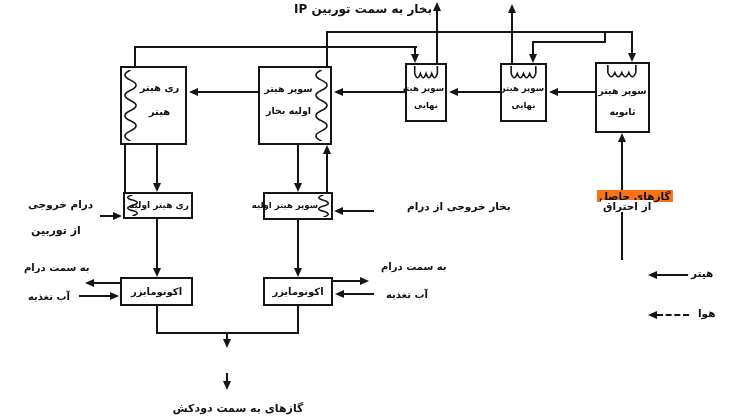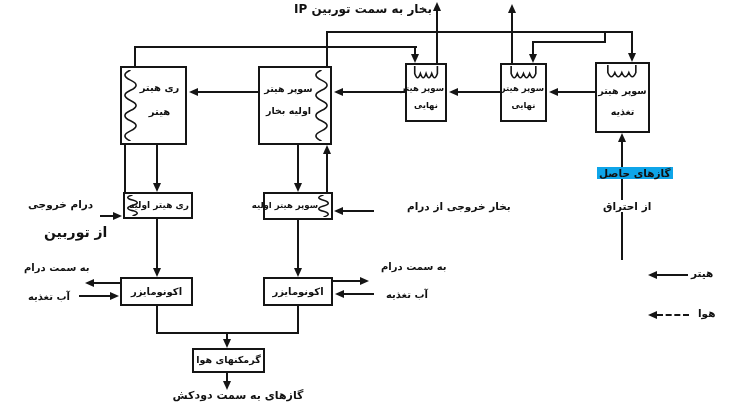--- a/index.html
+++ b/index.html
@@ -139,21 +139,21 @@
       <span style="margin-top:7px;">نهایی</span>
     </div>
   </div>
 
   <div class="box" style="left:595px;top:62px;width:55px;height:71px;">
     <svg class="coil" style="left:5px;top:1px;width:42px;height:15px;" viewBox="0 0 36 16" preserveAspectRatio="none">
         <path d="M5 0 V8 Q8 17 11 8 Q14 17 17 8 Q20 17 23 8 Q26 17 29 8 V0"></path>
       </svg>
     <div class="blabel" style="left:1px;right:1px;top:22px;font-size:9.5px;">
       <span>سوپر هیتر</span>
-      <span style="margin-top:10px;">تغذیه</span>
+      <span style="margin-top:10px;">ثانویه</span>
     </div>
   </div>
 
   <div class="box" style="left:263px;top:192px;width:70px;height:28px;">
     <svg class="coil" style="right:2px;top:1px;width:11px;height:22px;" viewBox="0 0 14 70" preserveAspectRatio="none">
         <path d="M7 0 Q-5 8 7 17 Q19 26 7 35 Q-5 44 7 52 Q19 61 7 70"></path>
       </svg>
     <div class="blabel" style="left:2px;right:13px;top:7px;font-size:8.5px;">
       <span>سوپر هیتر اولیه</span>
     </div>
@@ -173,41 +173,36 @@
       <span>اکونومایزر</span>
     </div>
   </div>
 
   <div class="box" style="left:263px;top:277px;width:70px;height:29px;">
     <div class="blabel" style="left:2px;right:2px;top:7px;font-size:10px;">
       <span>اکونومایزر</span>
     </div>
   </div>
 
-  <div class="box" style="left:192px;top:348px;width:73px;height:25px;">
-    <div class="blabel" style="left:2px;right:2px;top:5px;font-size:9.5px;">
-      <span>گرمکنهای هوا</span>
-    </div>
-  </div>
 
 
   <div class="txt" style="left:294px;top:2px;font-size:12px;">بخار به سمت توربین IP</div>
 
   <div class="txt" style="left:28px;top:198px;font-size:10.5px;">درام خروجی</div>
-  <div class="txt" style="left:44px;top:224px;font-size:14px;">از توربین</div>
+  <div class="txt" style="left:31px;top:224px;font-size:11px;">از توربین</div>
 
   <div class="txt" style="left:375px;top:200px;font-size:10.5px;margin-left:32px;">بخار خروجی از درام</div>
 
   <div class="txt" style="left:24px;top:262px;font-size:10px;">به سمت درام</div>
   <div class="txt" style="left:28px;top:291px;font-size:10px;">آب تغذیه</div>
 
   <div class="txt" style="left:381px;top:261px;font-size:10px;">به سمت درام</div>
   <div class="txt" style="left:386px;top:289px;font-size:10px;">آب تغذیه</div>
 
-  <div class="txt" style="left:597px;top:167px;font-size:10.5px;background:#0ea5e9;padding:0 2px;">گازهای حاصل</div>
+  <div class="txt" style="left:597px;top:190px;font-size:10.5px;background:#f97316;padding:0 2px;">گازهای حاصل</div>
   <div class="txt" style="left:601px;top:200px;font-size:10.5px;background:#fff;padding:0 2px;">از احتراق</div>
 
   <div class="txt" style="left:691px;top:267px;font-size:10.5px;">هیتر</div>
   <div class="txt" style="left:698px;top:307px;font-size:10.5px;">هوا</div>
 
-  <div class="txt" style="left:150px;top:389px;width:176px;text-align:center;font-size:11px;">گازهای به سمت دودکش</div>
+  <div class="txt" style="left:150px;top:402px;width:176px;text-align:center;font-size:11px;">گازهای به سمت دودکش</div>
 
 </div>
 
 </body></html>

